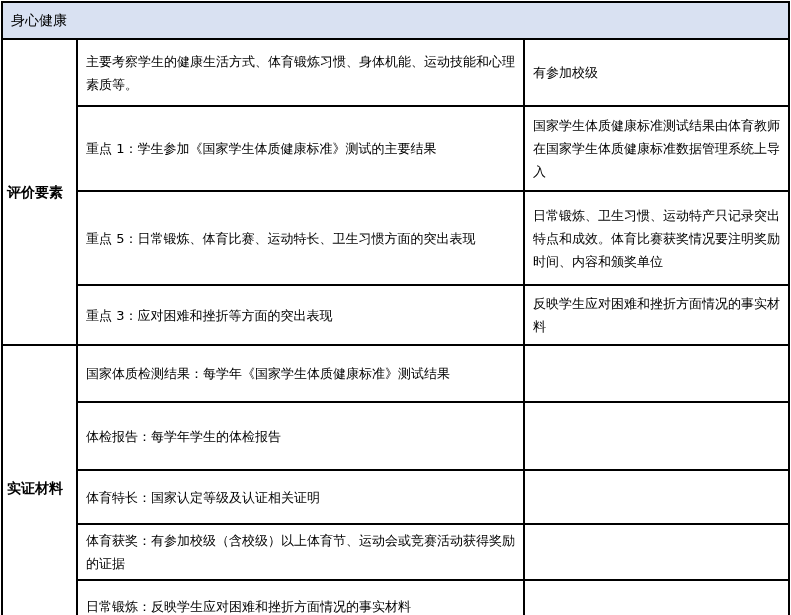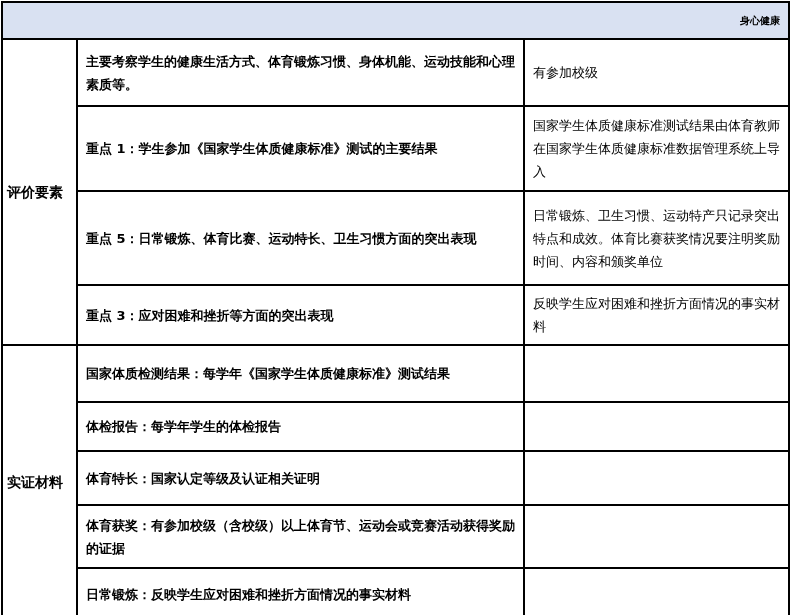--- a/index.html
+++ b/index.html
@@ -1,21 +1,21 @@
 <!DOCTYPE html>
 <html><head>
 <meta charset="utf-8">
 <style>
   html, body { margin:0; padding:0; background:#ffffff; }
   body { width:791px; height:615px; overflow:hidden; font-family:"DejaVu Sans","Liberation Sans",sans-serif; color:#000; }
   table { position:absolute; left:1px; top:1px; border-collapse:collapse; table-layout:fixed; width:787px; }
   td { border:2px solid #000; font-size:13px; line-height:23px; vertical-align:middle; padding:0 8px; box-sizing:border-box; }
-  td.hdr { background:#d9e1f2; text-align:right; font-weight:bold; font-size:10px; height:37px; }
+  td.hdr { background:#d9e1f2; text-align:left; font-weight:normal; font-size:14px; height:37px; }
   td.cat { text-align:left; font-weight:bold; font-size:14px; padding:0 4px; }
-  td.item { padding-left:8px; padding-right:4px;font-weight:bold; }
+  td.item { padding-left:8px; padding-right:4px; }
   td.note { padding-left:8px; padding-right:4px; }
 </style>
 </head>
 <body>
 
 <table>
   <colgroup>
     <col style="width:75px">
     <col style="width:447px">
     <col style="width:265px">
@@ -41,29 +41,29 @@
   <tr style="height:60px">
     <td class="item">重点 3：应对困难和挫折等方面的突出表现</td>
     <td class="note">反映学生应对困难和挫折方面情况的事实材料</td>
   </tr>
 
   <tr style="height:57px">
     <td class="cat" rowspan="5">实证材料</td>
     <td class="item">国家体质检测结果：每学年《国家学生体质健康标准》测试结果</td>
     <td class="note"></td>
   </tr>
-  <tr style="height:49px">
+  <tr style="height:68px">
     <td class="item">体检报告：每学年学生的体检报告</td>
     <td class="note"></td>
   </tr>
   <tr style="height:54px">
     <td class="item">体育特长：国家认定等级及认证相关证明</td>
     <td class="note"></td>
   </tr>
-  <tr style="height:63px">
+  <tr style="height:56px">
     <td class="item">体育获奖：有参加校级（含校级）以上体育节、运动会或竞赛活动获得奖励的证据</td>
     <td class="note"></td>
   </tr>
   <tr style="height:52px">
     <td class="item">日常锻炼：反映学生应对困难和挫折方面情况的事实材料</td>
     <td class="note"></td>
   </tr>
 </tbody>
   </table>
 

